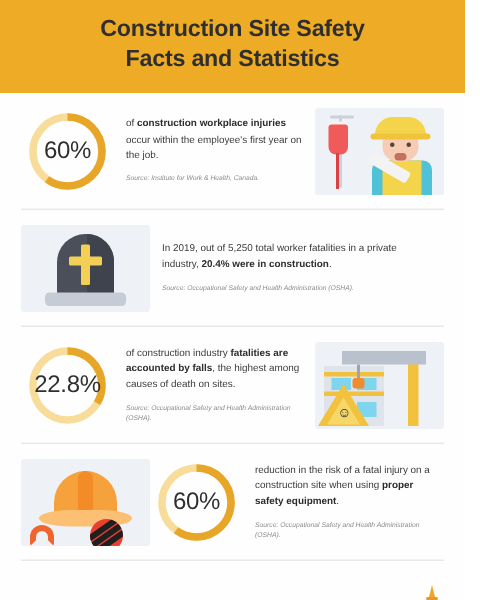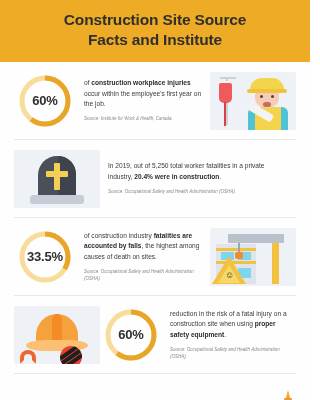--- a/index.html
+++ b/index.html
@@ -36,21 +36,21 @@
   .row:last-child { border-bottom: 1px solid #e8e8e8; }
   .row.reverse { flex-direction: row; }
 
   
   .donut-wrap { flex: 0 0 62px; display: flex; justify-content: center; align-items: center; }
   .donut { position: relative; width: 54px; height: 54px; }
   .donut svg { display: block; transform: rotate(-90deg); }
   .donut .val {
     position: absolute; inset: 0;
     display: flex; align-items: center; justify-content: center;
-    font-size: 13px; font-weight: bold; color: #2f2f2f;
+    font-size: 16px; font-weight: normal; color: #2f2f2f;
     letter-spacing: -0.2px;
   }
 
   
   .txt { flex: 1 1 auto; padding: 0 6px 0 8px; }
   .txt p.body {
     font-size: 6.6px; color: #3b3b3b; line-height: 1.62;
   }
   .txt p.body b { font-weight: bold; color: #2c2c2c; }
   .txt p.src {
@@ -122,22 +122,22 @@
       border-left:2.5px solid transparent; border-right:2.5px solid transparent; border-bottom:8px solid #f0a62a; }
   .cone .c2 { position:absolute; left:0; bottom:0; width:8px; height:2.5px; background:#e89a22; border-radius:1px; }
 </style>
 </head>
 <body>
 
 <div class="page">
 
   <div class="header">
     <h1>
-      <span>Construction Site Source</span>
-      <span class="l2">Facts and Institute</span>
+      <span>Construction Site Safety</span>
+      <span class="l2">Facts and Statistics</span>
     </h1>
   </div>
 
   <div class="rows">
 
     <div class="row">
       <div class="donut-wrap">
         <div class="donut">
           <svg width="54" height="54" viewBox="0 0 54 54">
             <circle cx="27" cy="27" r="23" fill="none" stroke="#f7dc9a" stroke-width="5"></circle>
@@ -182,21 +182,21 @@
       </div>
     </div>
 
     <div class="row">
       <div class="donut-wrap">
         <div class="donut">
           <svg width="54" height="54" viewBox="0 0 54 54">
             <circle cx="27" cy="27" r="23" fill="none" stroke="#f7dc9a" stroke-width="5"></circle>
             <circle class="arc" cx="27" cy="27" r="23" fill="none" stroke="#e8a629" stroke-width="5" stroke-linecap="butt" stroke-dasharray="48.41194279181871 144.51326206513048"></circle>
           </svg>
-          <span class="val">33.5%</span>
+          <span class="val">22.8%</span>
         </div>
       </div>
       <div class="txt">
         <p class="body"><span>of construction industry </span><b>fatalities are accounted by falls</b><span>, the highest among causes of death on sites.</span></p>
         <p class="src">Source: Occupational Safety and Health Administration (OSHA).</p>
       </div>
       <div class="ill">
         <span class="bld"></span>
         <span class="bld-w1"></span>
         <span class="bld-w2"></span>

